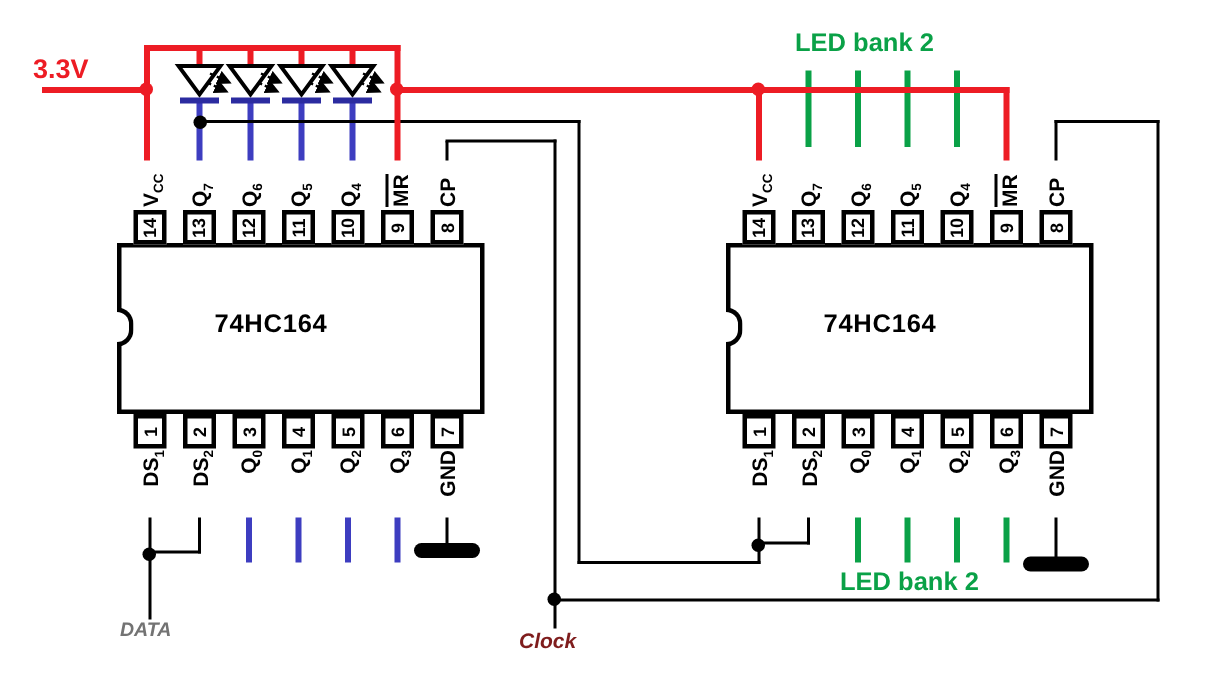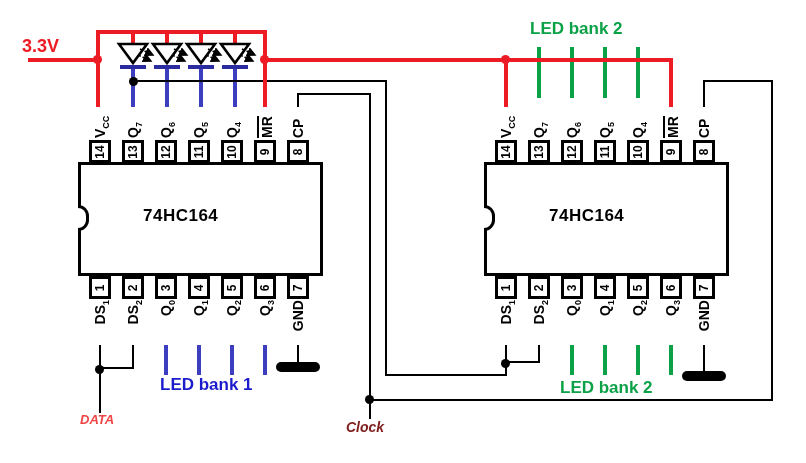--- a/index.html
+++ b/index.html
@@ -41,21 +41,21 @@
 
   
   .gnd-bar{position:absolute;height:10px;border-radius:5px;background:#000;}
 
   
   .txt{position:absolute;white-space:nowrap;}
   .t-supply{left:22px;top:36px;font-weight:bold;font-size:18px;color:var(--red,#ed1c24);}
   .t-bank2-top{left:530px;top:19px;font-weight:bold;font-size:17px;color:var(--green,#0aa147);}
   .t-bank1{left:160px;top:375px;font-weight:bold;font-size:17px;color:var(--blue-text,#1c1ccc);}
   .t-bank2-bot{left:560px;top:378px;font-weight:bold;font-size:17px;color:var(--green,#0aa147);}
-  .t-data{left:80px;top:412px;font-weight:bold;font-style:italic;font-size:13px;color:#ef4444;}
+  .t-data{left:80px;top:412px;font-weight:bold;font-style:italic;font-size:13px;color:#737373;}
   .t-clock{left:346px;top:419px;font-weight:bold;font-style:italic;font-size:14px;color:#7f1d1d;}
 
   svg{position:absolute;overflow:visible;}
 </style>
 </head>
 <body>
 
 <div id="canvas" style="--red: #ed1c24; --blue: #3d3dc0; --blue-text: #1c1ccc; --green: #0aa147; --black: #000000;">
 
   <div class="w wg" style="left:537px;top:47px;width:4px;height:51px;"></div>
@@ -272,17 +272,16 @@
       </div>
       <span class="pin-label lab-bottom" style="right: 127px; top: 284px;"><span>Q</span><sub>3</sub></span>
       <div class="pin-box" style="left: 693px; top: 276px;">
         <span class="pin-num">7</span>
       </div>
       <span class="pin-label lab-bottom" style="right: 94px; top: 284px;"><span>GND</span></span>
     </div>
 
   <span class="txt t-supply">3.3V</span>
   <span class="txt t-bank2-top">LED bank 2</span>
-  <span class="txt t-bank1">LED bank 1</span>
   <span class="txt t-bank2-bot">LED bank 2</span>
   <span class="txt t-data">DATA</span>
   <span class="txt t-clock">Clock</span>
 </div>
 
 </body></html>

